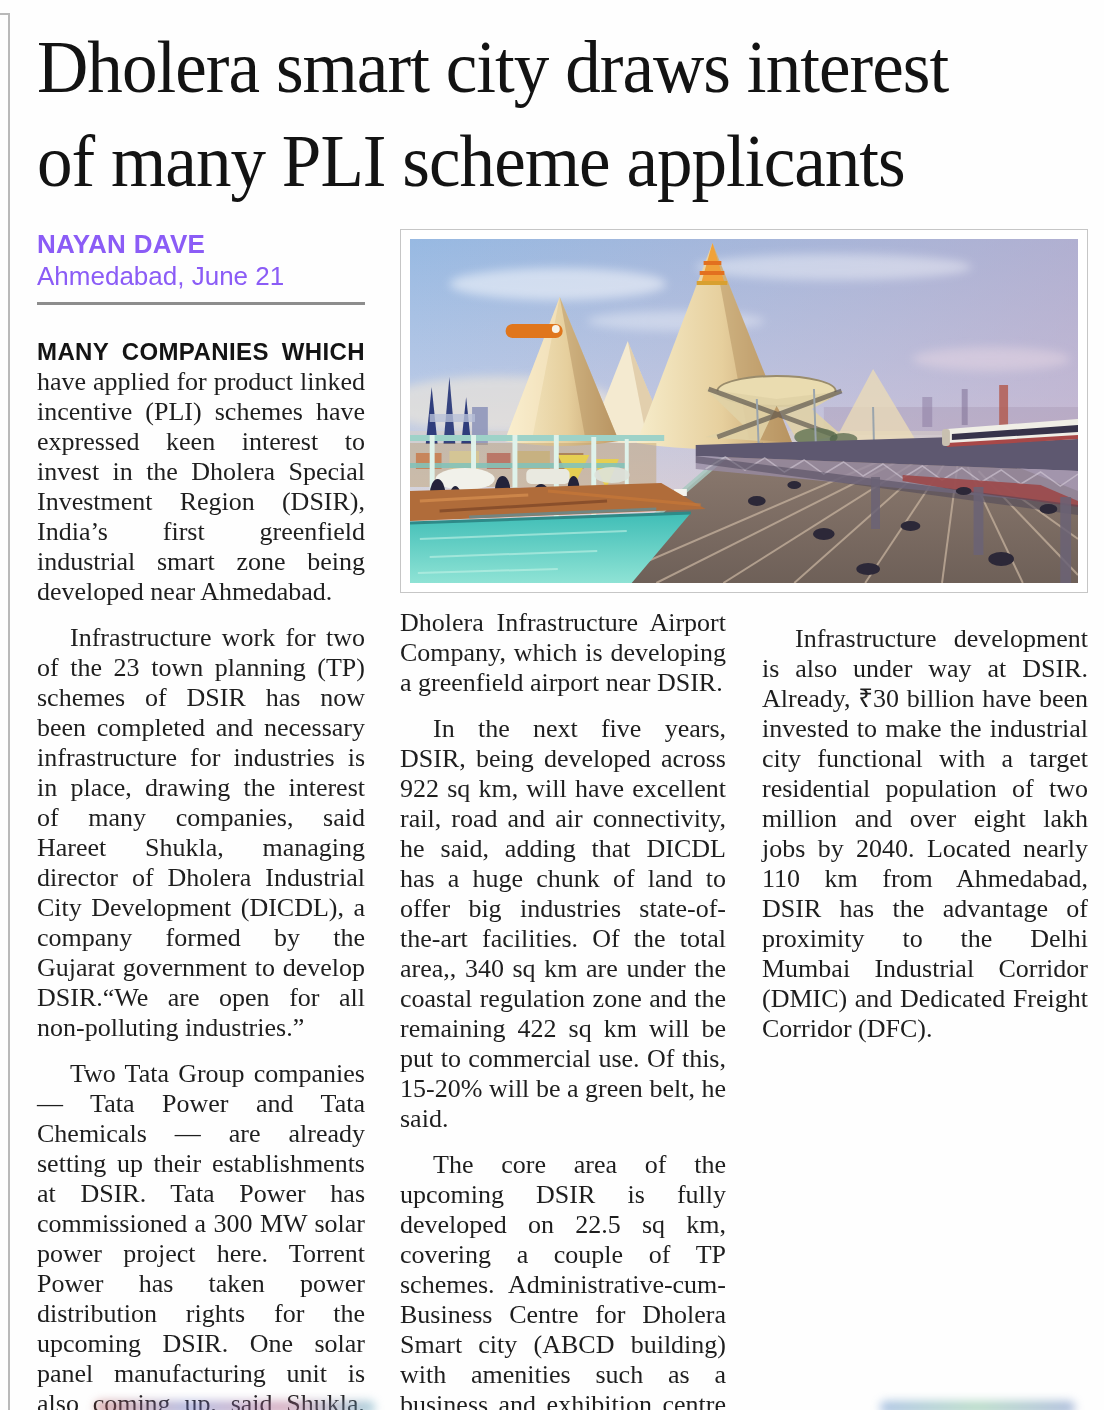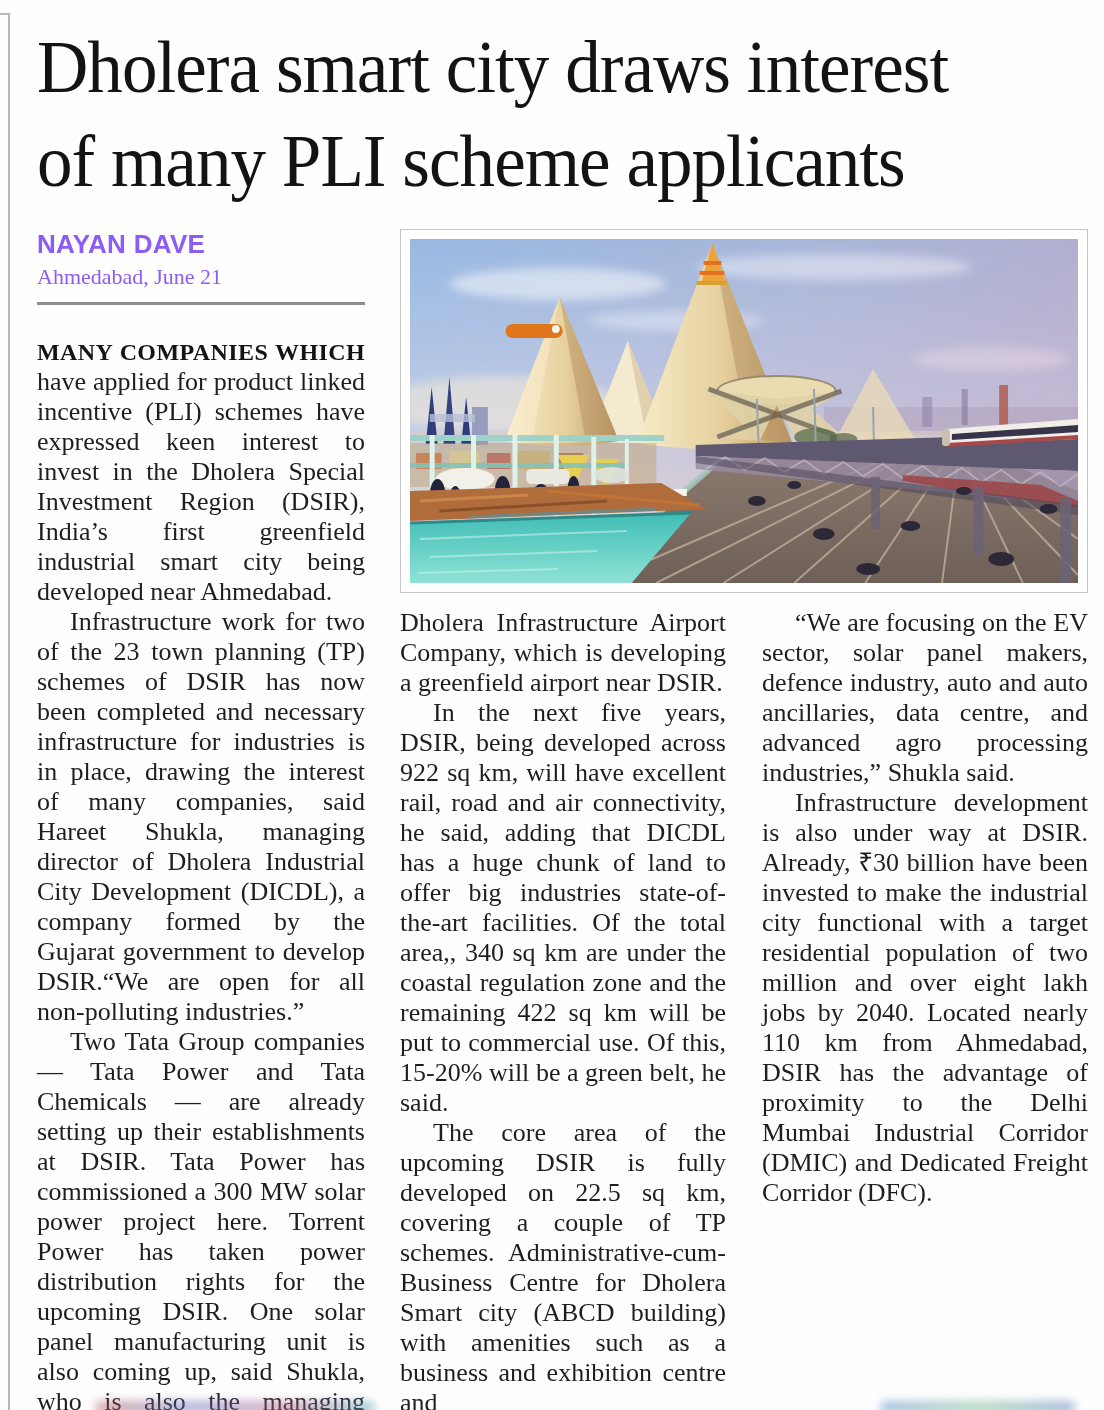--- a/index.html
+++ b/index.html
@@ -28,30 +28,30 @@
   }
   .headline span{display:block;}
   .content{
     position:absolute;left:37px;top:229px;right:16px;
     display:flex;
   }
   .col1{width:328px;flex:none;margin-right:35px;}
   .rightarea{flex:1;min-width:0;}
   .byline{font-family:"Liberation Sans",sans-serif;color:#8b5cf6;}
   .byline .author{font-weight:700;font-size:26px;line-height:31px;letter-spacing:.3px;}
-  .byline .dateline{font-size:22px;line-height:33px;font-family:Liberation Serif, serif;}
+  .byline .dateline{font-size:26px;line-height:33px;}
   .rule{height:3px;background:#8d8d8d;margin-top:9px;}
   .bodytext{margin-top:32px;}
   .bodytext p, .cols23 p{
     margin:0;font-size:26px;line-height:30px;
     text-align:justify;color:#1e1e1e;
   }
-  p.indent{text-indent:33px;}
+  p.indent{text-indent:33px;margin-top:16px;}
   .leadin{
-    font-family:Liberation Serif, serif;font-weight:700;
+    font-family:Liberation Sans, sans-serif;font-weight:700;
     font-size:24px;letter-spacing:.4px;color:#141414;
   }
   .photo-frame{
     margin:0;box-sizing:border-box;
     height:364px;border:1px solid #c6c6c6;background:#ffffff;padding:9px;
   }
   .photo-frame svg{display:block;width:100%;height:100%;}
   .cols23{display:flex;gap:36px;margin-top:15px;}
   .cols23 .col{flex:1;min-width:0;}
   .artifact{position:absolute;height:13px;bottom:-4px;opacity:.5;filter:blur(5px);border-radius:6px;}
@@ -72,21 +72,21 @@
 
   <div class="content">
 
     <div class="col1">
       <div class="byline">
         <div class="author">NAYAN DAVE</div>
         <div class="dateline">Ahmedabad, June 21</div>
       </div>
       <div class="rule"></div>
       <div class="bodytext">
-        <p><span class="leadin">MANY COMPANIES WHICH</span><span> have applied for product linked incentive (PLI) schemes have expressed keen interest to invest in the Dholera Special Investment Region (DSIR), India’s first greenfield industrial smart city being developed near Ahmedabad.</span></p>
+        <p><span class="leadin">MANY COMPANIES WHICH</span><span> have applied for product linked incentive (PLI) schemes have expressed keen interest to invest in the Dholera Special Investment Region (DSIR), India’s first greenfield industrial smart zone being developed near Ahmedabad.</span></p>
         <p class="indent">Infrastructure work for two of the 23 town planning (TP) schemes of DSIR has now been completed and necessary infrastructure for industries is in place, drawing the interest of many companies, said Hareet Shukla, managing director of Dholera Industrial City Development (DICDL), a company formed by the Gujarat government to develop DSIR.“We are open for all non-polluting industries.”</p>
         <p class="indent">Two Tata Group companies — Tata Power and Tata Chemicals — are already setting up their establishments at DSIR. Tata Power has commissioned a 300 MW solar power project here. Torrent Power has taken power distribution rights for the upcoming DSIR. One solar panel manufacturing unit is also coming up, said Shukla, who is also the managing director of</p>
       </div>
     </div>
 
     <div class="rightarea">
 
       <figure class="photo-frame">
         <svg viewBox="0 0 678 344" preserveAspectRatio="none" role="img">
           <defs>
@@ -261,21 +261,20 @@
         </svg>
       </figure>
 
       <div class="cols23">
         <div class="col">
           <p>Dholera Infrastructure Airport Company, which is developing a greenfield airport near DSIR.</p>
           <p class="indent">In the next five years, DSIR, being developed across 922 sq km, will have excellent rail, road and air connectivity, he said, adding that DICDL has a huge chunk of land to offer big industries state-of-the-art facilities. Of the total area,, 340 sq km are under the coastal regulation zone and the remaining 422 sq km will be put to commercial use. Of this, 15-20% will be a green belt, he said.</p>
           <p class="indent">The core area of the upcoming DSIR is fully developed on 22.5 sq km, covering a couple of TP schemes. Administrative-cum-Business Centre for Dholera Smart city (ABCD building) with amenities such as a business and exhibition centre and</p>
         </div>
         <div class="col">
-          <p class="indent">“We are focusing on the EV sector, solar panel makers, defence industry, auto and auto ancillaries, data centre, and advanced agro processing industries,” Shukla said.</p>
           <p class="indent">Infrastructure development is also under way at DSIR. Already, ₹30 billion have been invested to make the industrial city functional with a target residential population of two million and over eight lakh jobs by 2040. Located nearly 110 km from Ahmedabad, DSIR has the advantage of proximity to the Delhi Mumbai Industrial Corridor (DMIC) and Dedicated Freight Corridor (DFC).</p>
         </div>
       </div>
 
     </div>
   </div>
 
   <div class="artifact a1"></div>
   <div class="artifact a2"></div>
 

